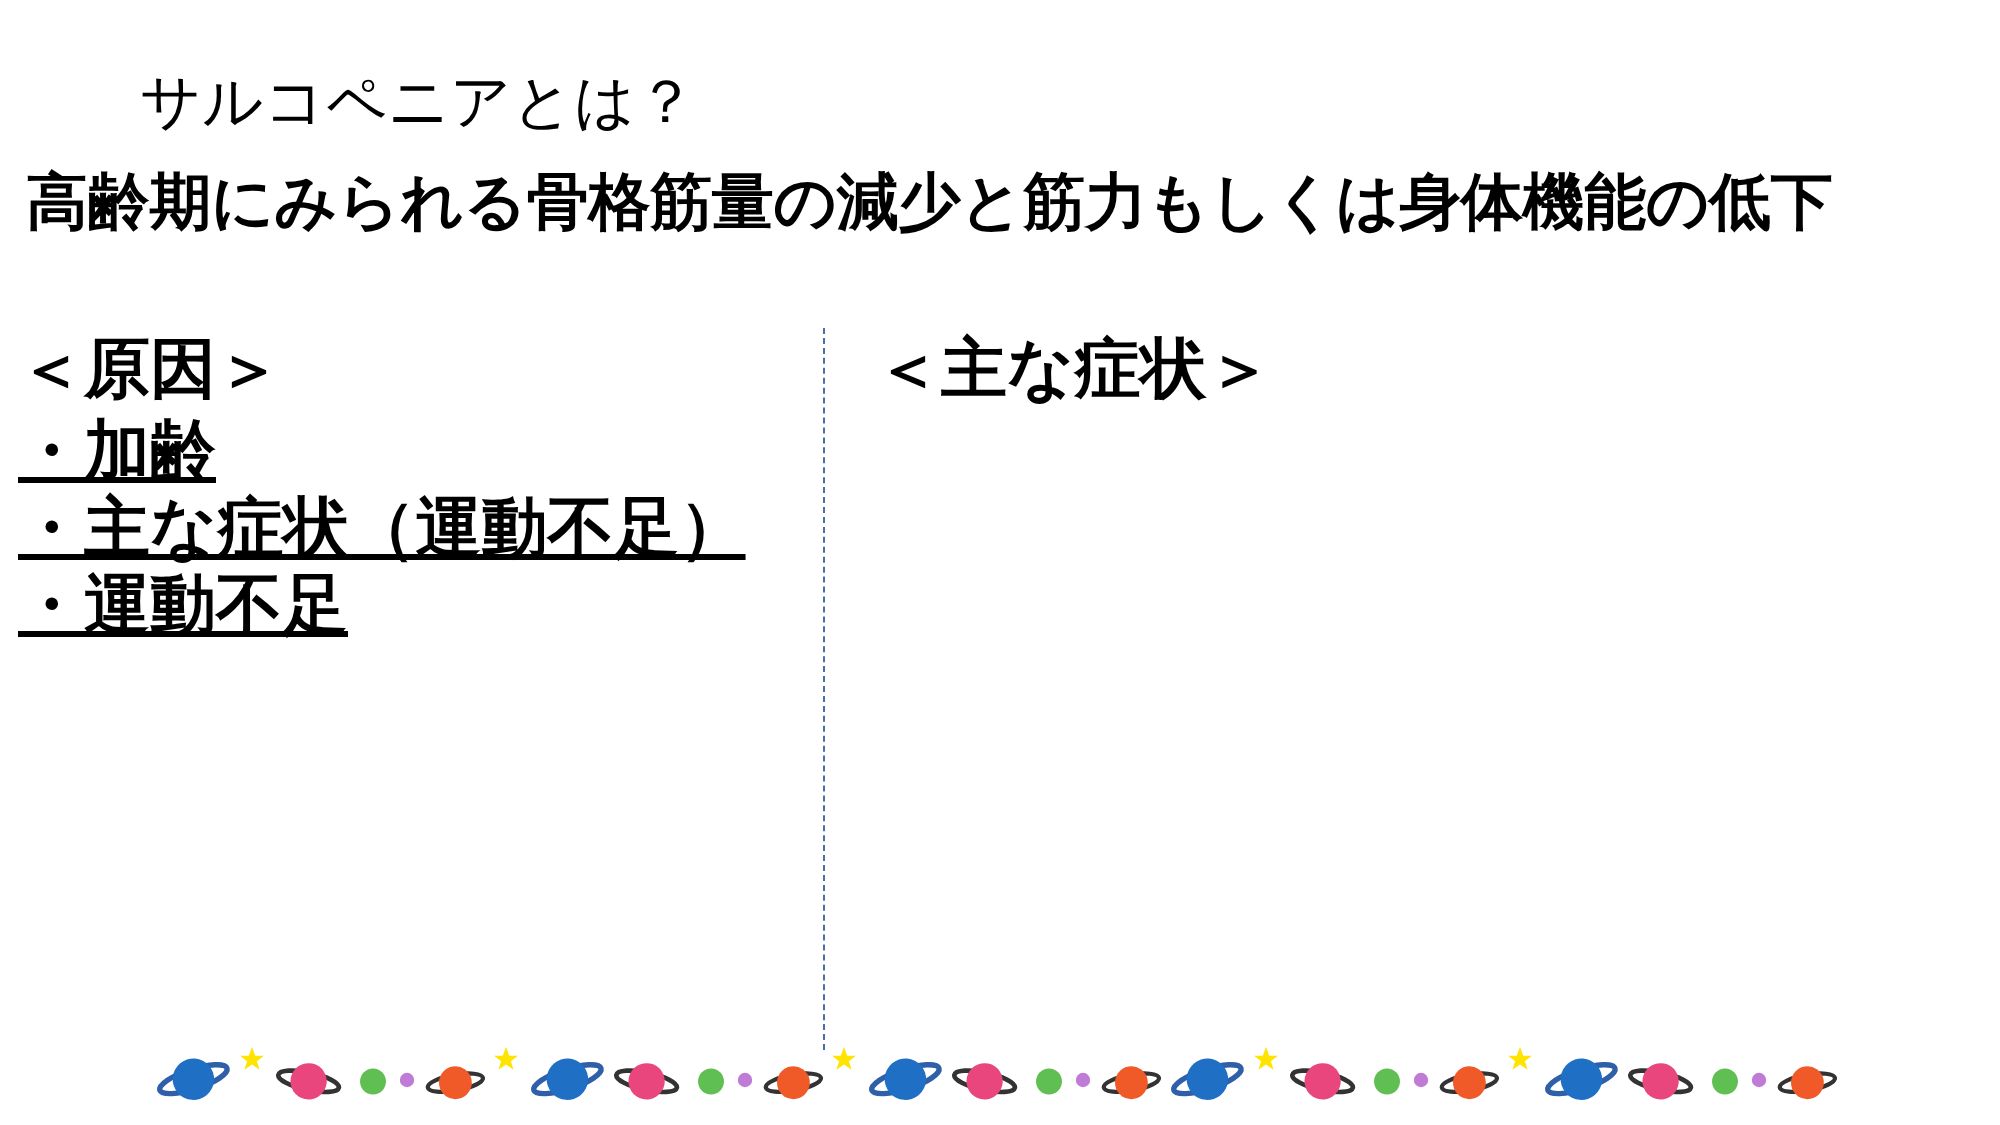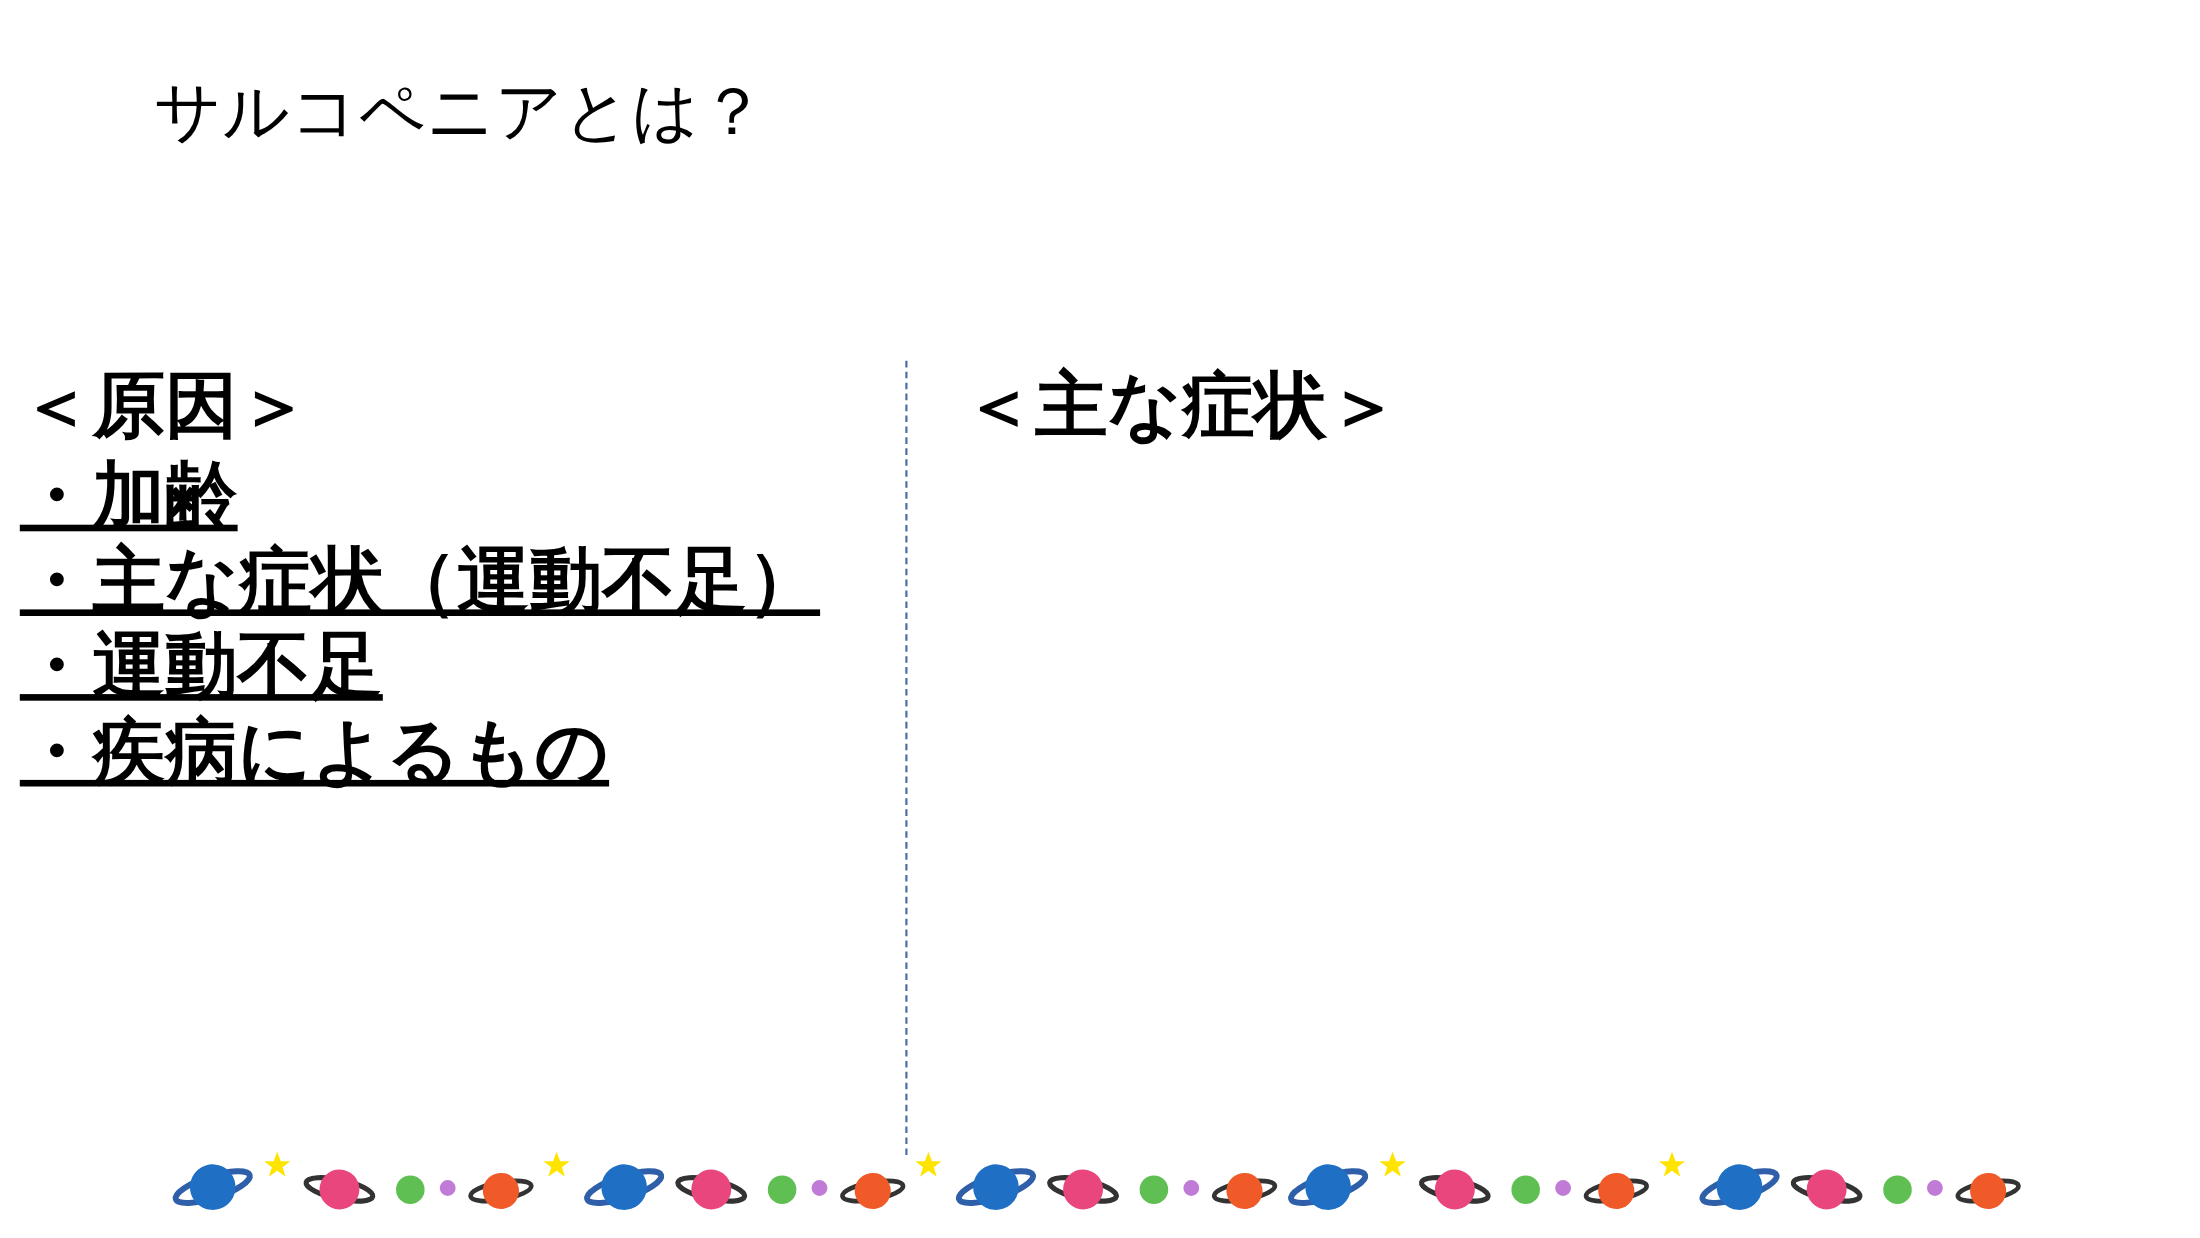--- a/index.html
+++ b/index.html
@@ -123,32 +123,32 @@
     top: 0;
   }
 </style>
 </head>
 <body>
 
 <div id="slide">
 
   <h1 id="slide-title">サルコペニアとは？</h1>
 
+  <div id="slide-subtitle">高齢期にみられる骨格筋量の減少と筋力もしくは身体機能の低下</div>
 
   <div id="column-divider"></div>
 
   <div id="columns">
 
     <div class="column" id="column-causes">
       <div class="column-heading">＜原因＞</div>
       <ul class="bullet-list">
         <li class="bullet-item">・加齢</li>
         <li class="bullet-item">・主な症状（運動不足）</li>
         <li class="bullet-item">・運動不足</li>
-        <li class="bullet-item">・疾病によるもの</li>
       </ul>
     </div>
 
     <div class="column" id="column-symptoms">
       <div class="column-heading">＜主な症状＞</div>
     </div>
 
   </div>
 
   <div id="planet-border">

